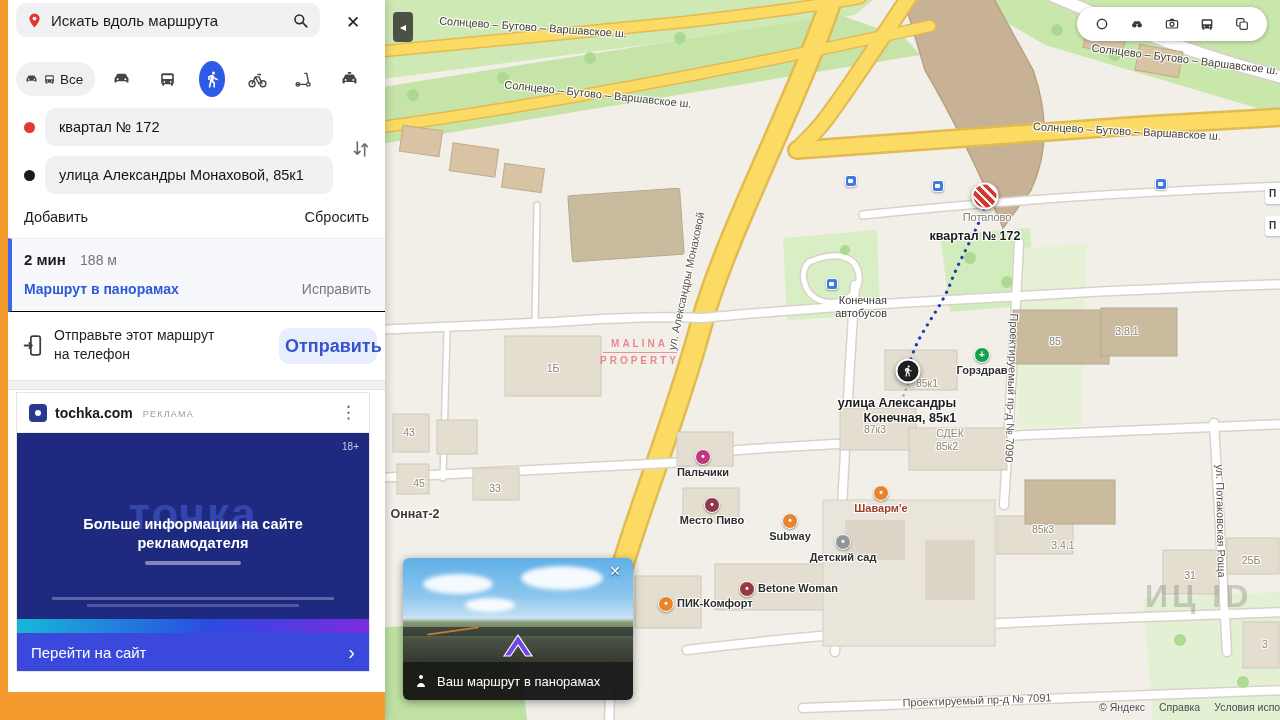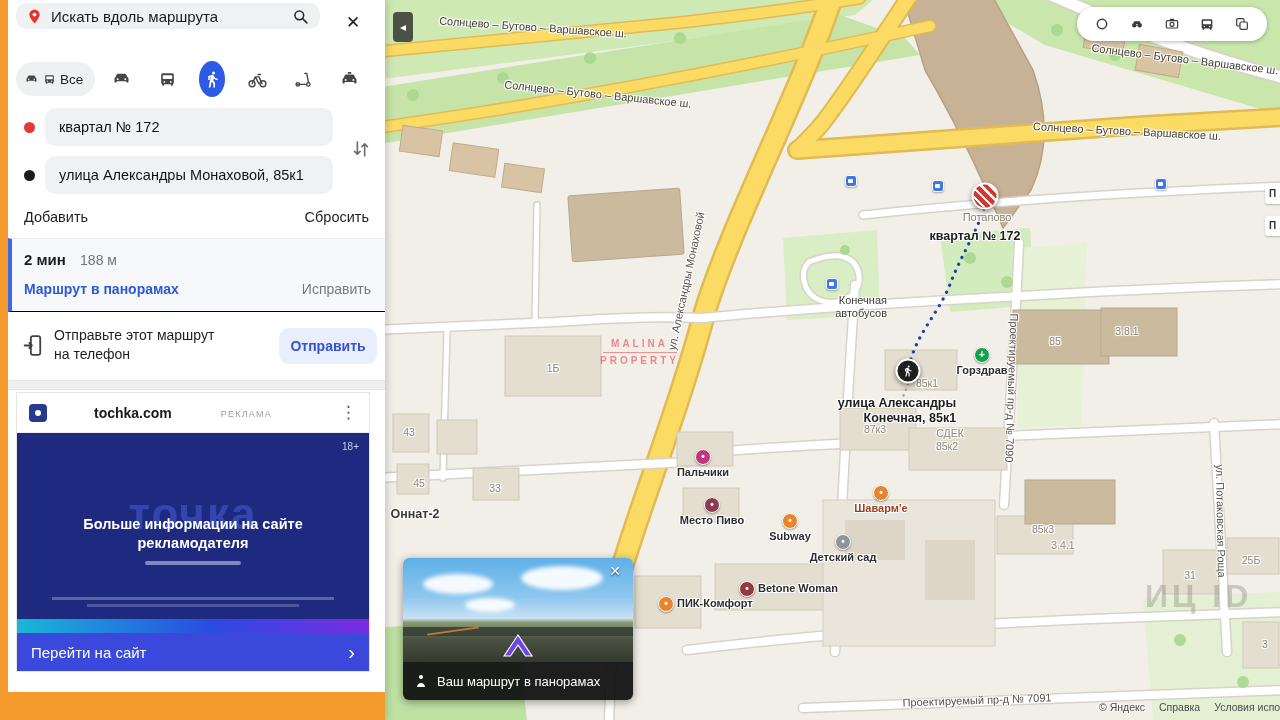--- a/index.html
+++ b/index.html
@@ -5,21 +5,21 @@
   html,body{margin:0;padding:0;width:1280px;height:720px;overflow:hidden;
     font-family:"Liberation Sans",sans-serif;background:#fff;position:relative;}
   *{box-sizing:border-box;}
 
   
   #left-strip{position:absolute;left:0;top:0;width:8px;height:720px;background:#f59b2d;z-index:40;}
 
   
   #sidebar{position:absolute;left:8px;top:0;width:377px;height:720px;background:#fff;z-index:30;
     box-shadow:2px 0 8px rgba(0,0,0,.18);}
-  .search-bar{position:absolute;left:8px;top:3px;width:304px;height:26px;border-radius:10px;
+  .search-bar{position:absolute;left:8px;top:3px;width:304px;height:34px;border-radius:10px;
     background:#f0f1f3;display:flex;align-items:center;padding:0 10px;cursor:text;}
   .search-bar svg{flex:0 0 auto;}
   .search-text{margin-left:8px;font-size:15px;color:#1b1b1b;white-space:nowrap;overflow:hidden;flex:1;}
   .icon-btn{background:none;border:none;padding:0;cursor:pointer;display:flex;align-items:center;justify-content:center;}
   .search-close{position:absolute;left:322px;top:3px;width:46px;height:38px;font-size:17px;color:#1c1c1c;}
 
   .modes{position:absolute;left:0;top:58px;width:377px;height:42px;display:flex;align-items:center;padding:0 8px;gap:6px;}
   .mode-pill{height:34px;border-radius:17px;background:#eef0f2;border:none;display:flex;align-items:center;
     gap:4px;padding:0 12px 0 8px;cursor:pointer;font-size:13.5px;color:#1d1d1d;}
   .mode-btn{width:40px;height:38px;background:none;border:none;cursor:pointer;display:flex;align-items:center;justify-content:center;}
@@ -45,27 +45,27 @@
   .rc-line1{position:absolute;left:12px;top:12px;font-size:15px;}
   .rc-dur{font-weight:bold;color:#1b1b1b;}
   .rc-dist{color:#767676;font-size:14px;margin-left:10px;}
   .rc-pan{position:absolute;left:12px;top:42px;font-size:14px;font-weight:bold;color:#2b59d9;background:none;border:none;cursor:pointer;padding:0;}
   .rc-fix{position:absolute;right:14px;top:42px;font-size:14px;color:#7a7a7a;background:none;border:none;cursor:pointer;padding:0;}
 
   .send-row{position:absolute;left:0;top:313px;width:377px;height:66px;background:#fff;}
   .send-ic{position:absolute;left:14px;top:20px;}
   .send-txt{position:absolute;left:46px;top:13px;font-size:14px;color:#1f1f1f;line-height:19px;}
   .send-btn{position:absolute;right:8px;top:15px;width:98px;height:36px;border:none;border-radius:10px;
-    background:#e9eefc;color:#3653cf;font-weight:bold;font-size:14px;cursor:pointer;}
+    background:#e9eefc;color:#3653cf;font-weight:bold;font-size:18px;cursor:pointer;}
 
   .sep{position:absolute;left:0;top:380px;width:377px;height:10px;background:#f0f0f0;
     border-top:1px solid #e4e4e4;border-bottom:1px solid #e4e4e4;}
 
   .ad-card{position:absolute;left:8px;top:392px;width:354px;border:1px solid #e6e6e6;background:#fff;}
-  .ad-head{height:40px;display:flex;align-items:center;padding:0 12px;border-bottom:1px solid #ededed;gap:39px;}
+  .ad-head{height:40px;display:flex;align-items:center;padding:0 12px;border-bottom:1px solid #ededed;}
   .ad-logo{width:18px;height:18px;border-radius:4px;background:#273a8f;position:relative;margin-right:8px;}
   .ad-logo::after{content:"";position:absolute;left:6px;top:6px;width:6px;height:6px;border-radius:50%;background:#fff;}
   .ad-brand{font-weight:bold;font-size:14px;color:#1a1a1a;}
   .ad-badge{font-size:9px;letter-spacing:1.2px;color:#9c9c9c;margin-left:10px;margin-top:2px;}
   .ad-menu{margin-left:auto;font-size:17px;color:#555;}
   .ad-body{position:relative;height:200px;background:#1e2a80;overflow:hidden;cursor:pointer;}
   .ad-age{position:absolute;right:10px;top:8px;font-size:10px;color:#c8cde8;}
   .ad-wm{position:absolute;left:50%;top:56px;transform:translateX(-50%);font-size:44px;font-weight:bold;
     color:#3346ad;letter-spacing:2px;}
   .ad-headline{position:absolute;left:0;right:0;top:82px;text-align:center;color:#fff;font-weight:bold;

